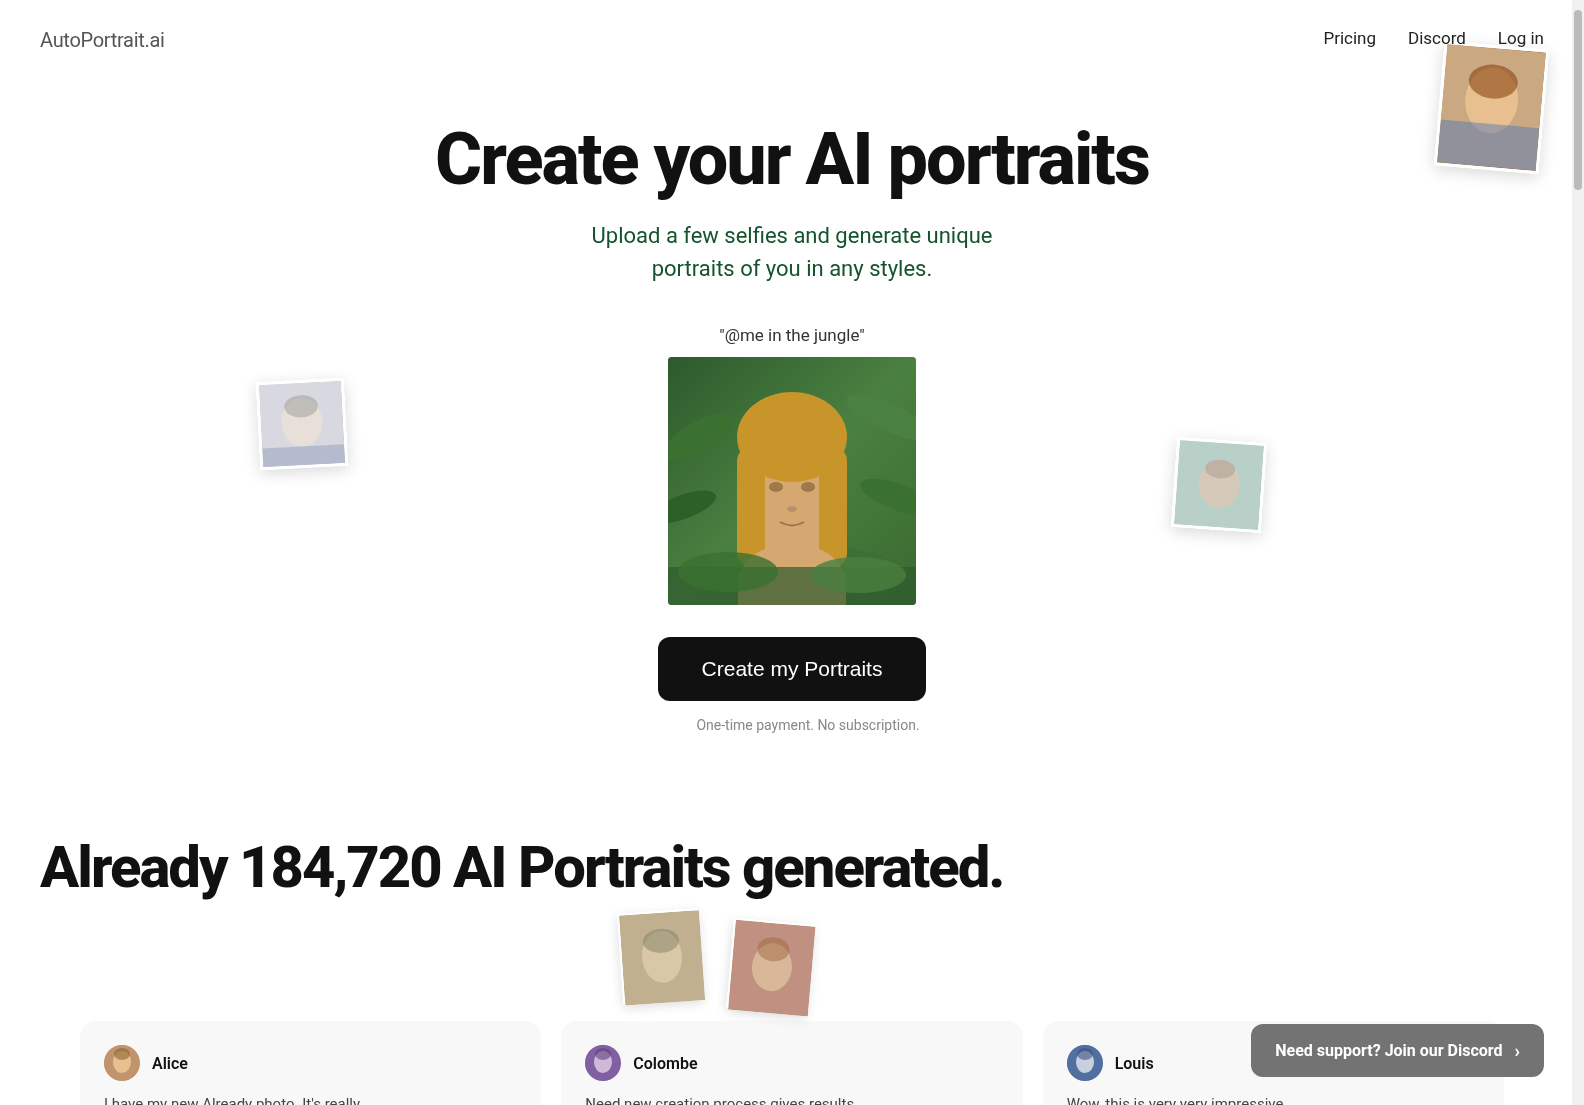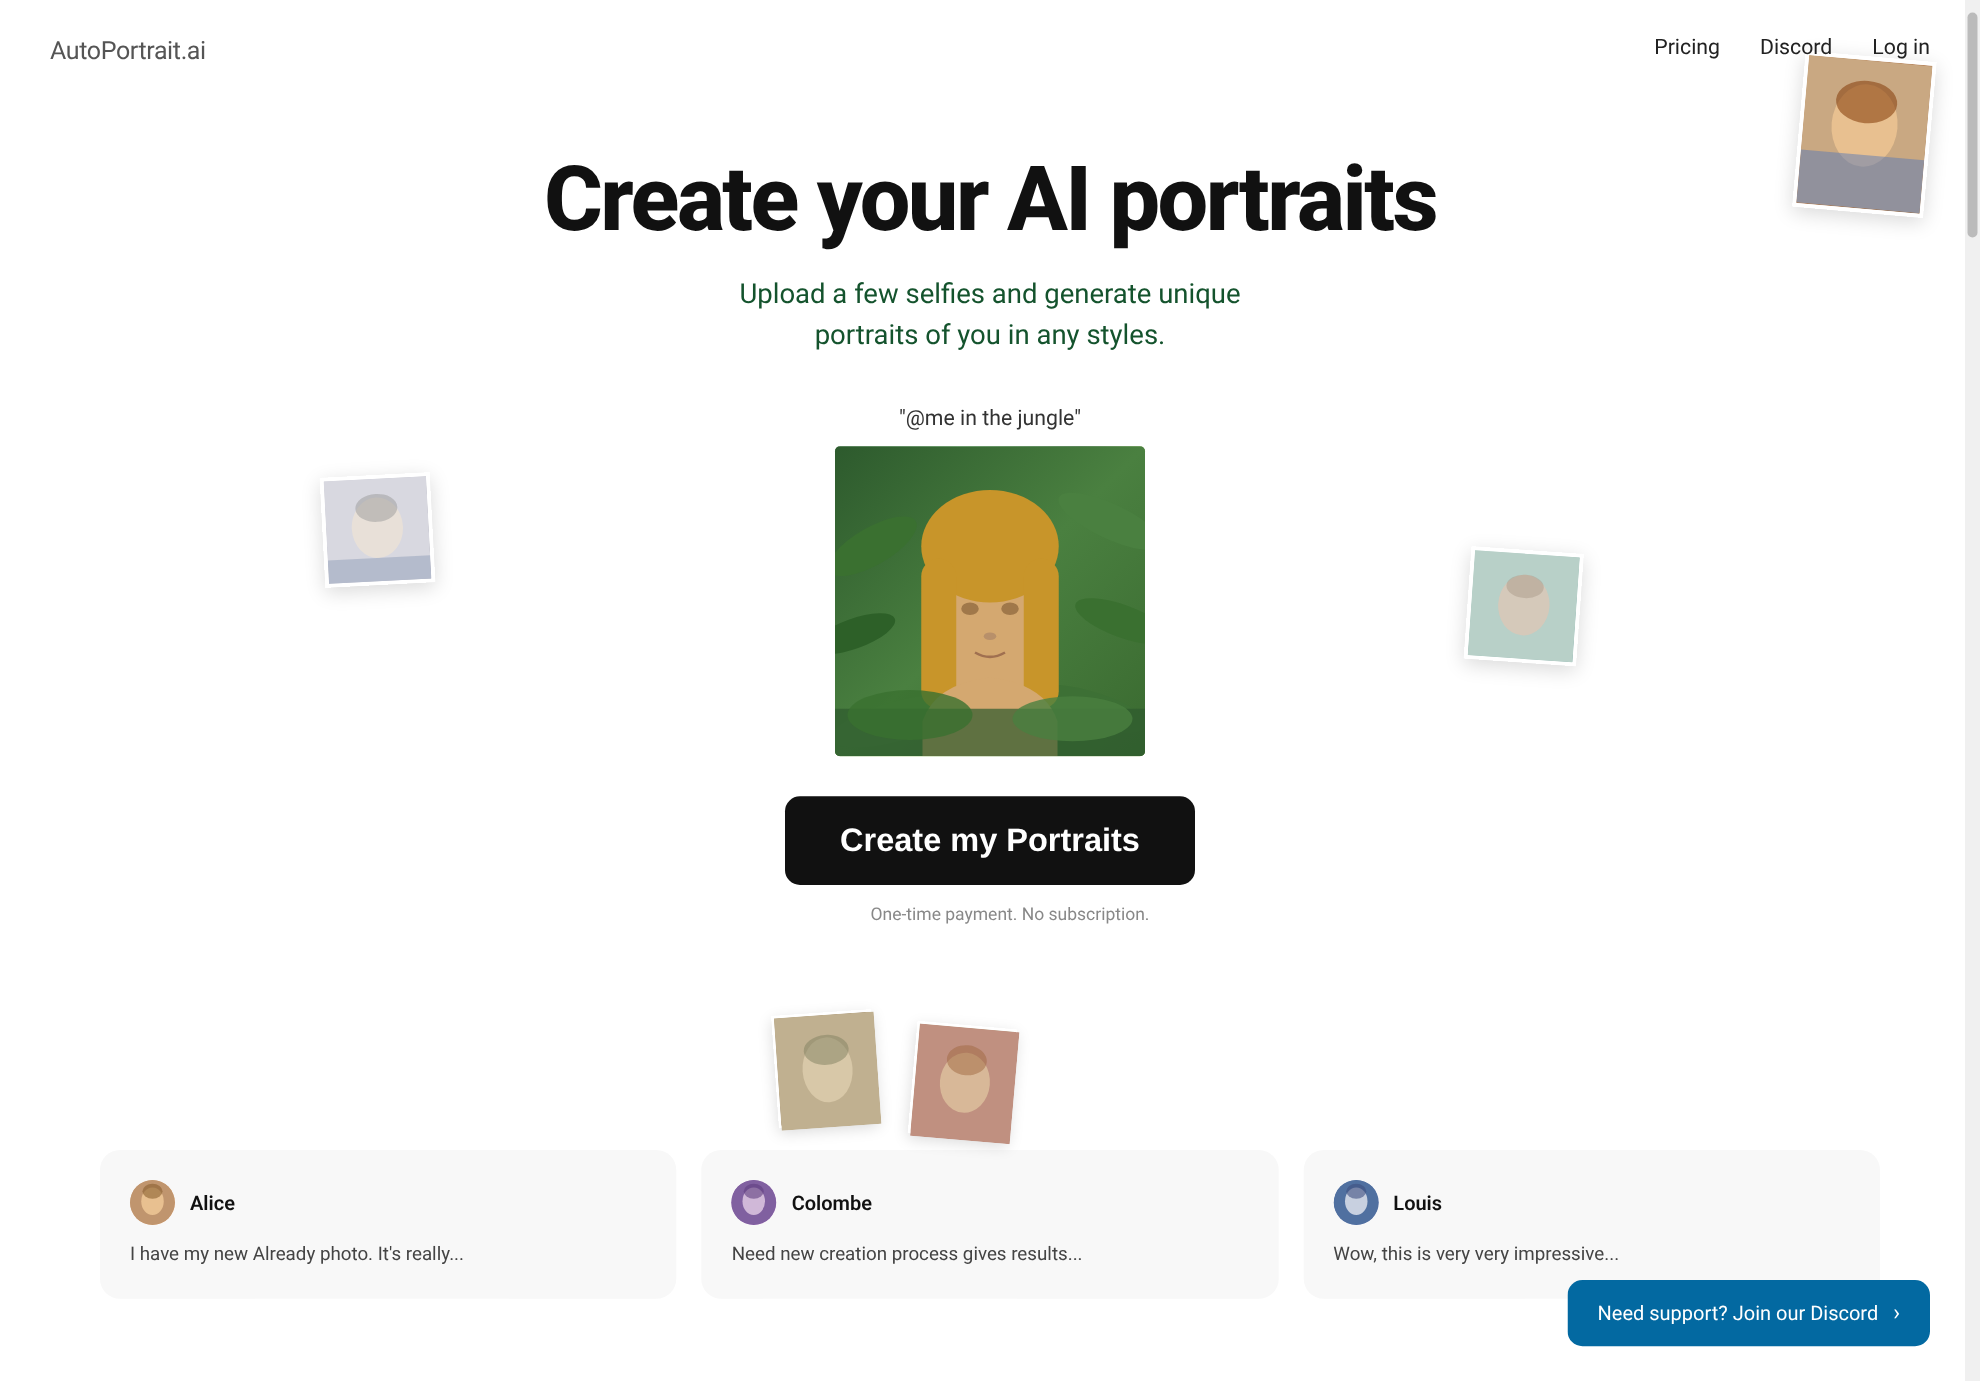--- a/index.html
+++ b/index.html
@@ -135,22 +135,22 @@
       right: 320px;
       transform: rotate(4deg);
       background: linear-gradient(135deg, #c0d8d0 0%, #90b8b0 50%, #70a0a0 100%);
     }
 
     
     .cta-button {
       display: inline-block;
       background: #111;
       color: #fff;
-      font-size: 26px;
-      font-weight: 700;
+      font-size: 21px;
+      font-weight: 400;
       padding: 20px 44px;
       border-radius: 12px;
       border: none;
       cursor: pointer;
       margin-bottom: 16px;
     }
 
     .cta-subtext {
       font-size: 14px;
       color: #888;
@@ -224,29 +224,29 @@
       font-size: 15px;
       color: #444;
       line-height: 1.5;
     }
 
     
     .discord-banner {
       position: fixed;
       bottom: 28px;
       right: 40px;
-      background: #0369a1;
+      background: #737373;
       color: #fff;
       padding: 16px 24px;
       border-radius: 12px;
       display: flex;
       align-items: center;
       gap: 12px;
       font-size: 16px;
-      font-weight: 400;
+      font-weight: 700;
       cursor: pointer;
       z-index: 100;
       justify-content: flex-end;
     }
 
     .discord-banner .chevron {
       font-size: 18px;
     }
 
     
@@ -382,20 +382,21 @@
         </svg>
       </div>
     </div>
 
     <button class="cta-button">Create my Portraits</button>
     <p class="cta-subtext">One-time payment. No subscription.</p>
   </div>
 </div>
 
 <div class="stats-section">
+  <h2 class="stats-title">Already 184,720 AI Portraits generated.</h2>
 
   <div style="position:relative; margin-bottom: 20px;">
     <div style="position:absolute; left:580px; top:-30px; width:80px; height:90px; background:linear-gradient(135deg,#b0a080,#806040); border:2px solid #fff; box-shadow:0 4px 12px rgba(0,0,0,0.15); transform:rotate(-4deg); z-index:5;">
       <svg width="80" height="90" viewBox="0 0 80 90">
         <rect width="80" height="90" fill="#c0b090"></rect>
         <ellipse cx="40" cy="44" rx="20" ry="26" fill="#d8c8a8"></ellipse>
         <ellipse cx="40" cy="28" rx="18" ry="12" fill="#808060" opacity="0.5"></ellipse>
       </svg>
     </div>
     <div style="position:absolute; left:690px; top:-20px; width:80px; height:90px; background:linear-gradient(135deg,#d0c8b0,#b09070); border:2px solid #fff; box-shadow:0 4px 12px rgba(0,0,0,0.15); transform:rotate(5deg); z-index:5;">

